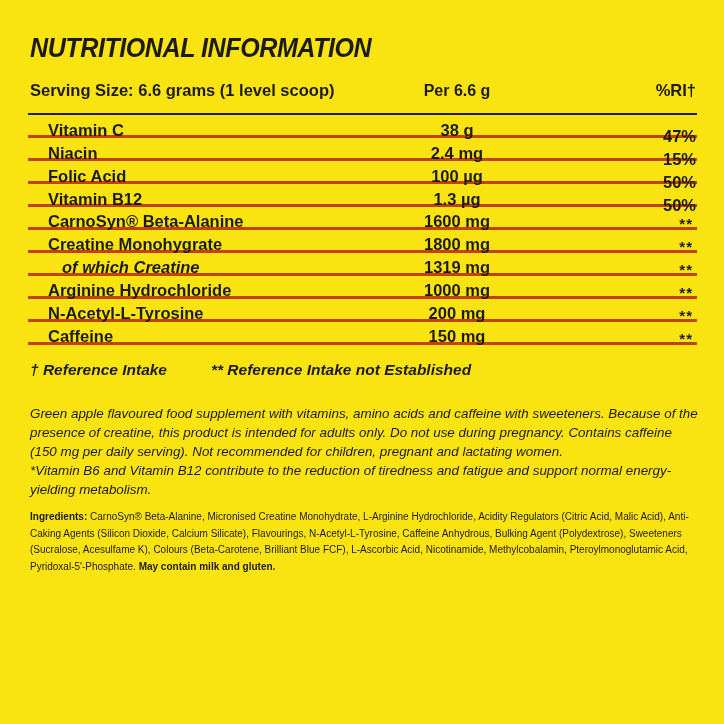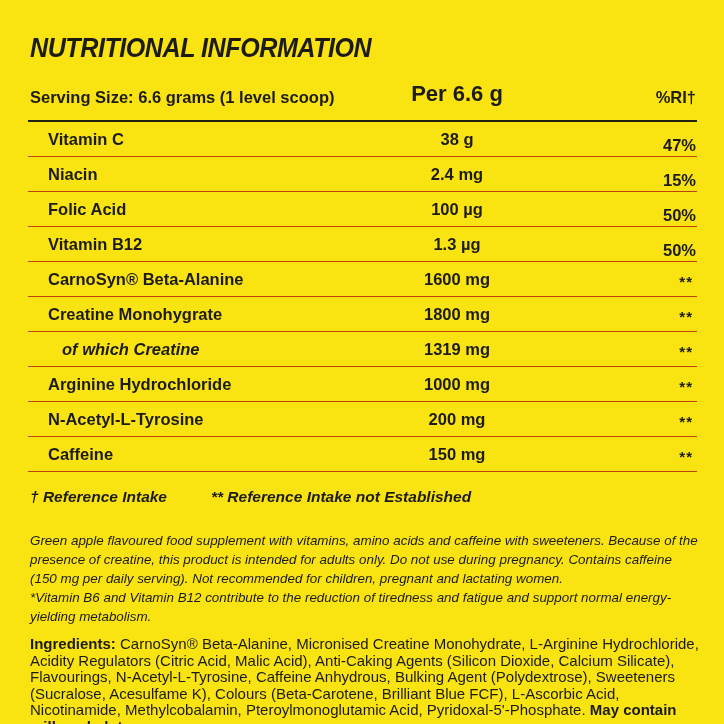--- a/index.html
+++ b/index.html
@@ -27,30 +27,30 @@
 
   .head-row {
     display: grid;
     grid-template-columns: 300px 258px 111px;
     align-items: end;
     margin-top: 17px;
     padding-bottom: 13px;
     border-bottom: 2px solid #22200F;
   }
   .serving { font-weight: 700; font-size: 16.5px; padding-left: 2px; white-space: nowrap; }
-  .col-amount { font-weight: 700; font-size: 22px; text-align: center; }
+  .col-amount { font-weight: 700; font-size: 16px; text-align: center; }
   .col-ri { font-weight: 700; font-size: 16.5px; text-align: right; padding-right: 1px; }
 
   .row {
     display: grid;
     grid-template-columns: 300px 258px 111px;
     align-items: center;
-    height: 35px;
+    height: 23px;
     box-sizing: border-box;
-    border-bottom: 1px solid #c2410c;
+    border-bottom: 3px solid #c2410c;
     font-weight: 600;
     font-size: 16.5px;
   }
   .row .name { padding-left: 20px; }
   .row .name.sub { padding-left: 34px; font-style: italic; }
   .row .amount { text-align: center; }
   .row .ri { text-align: right; padding-right: 1px; margin-top: 12px; }
   .row .ri.est { font-size: 15px; letter-spacing: 1px; position: relative; top: -4px; padding-right: 4px; }
 
   .footnotes {
@@ -65,21 +65,21 @@
   .description {
     margin: 25px 24px 0 30px;
     font-size: 13.4px;
     line-height: 19px;
     font-weight: 500;
   }
   .description p { margin: 0; font-style: italic; }
 
   .ingredients {
     margin: 10px 24px 0 30px;
-    font-size: 15px;
+    font-size: 10px;
     line-height: 16.6px;
     font-weight: 500;
   }
   .ingredients .bold { font-weight: 700; }
 </style>
 </head>
 <body>
 
 <div class="label">
 

